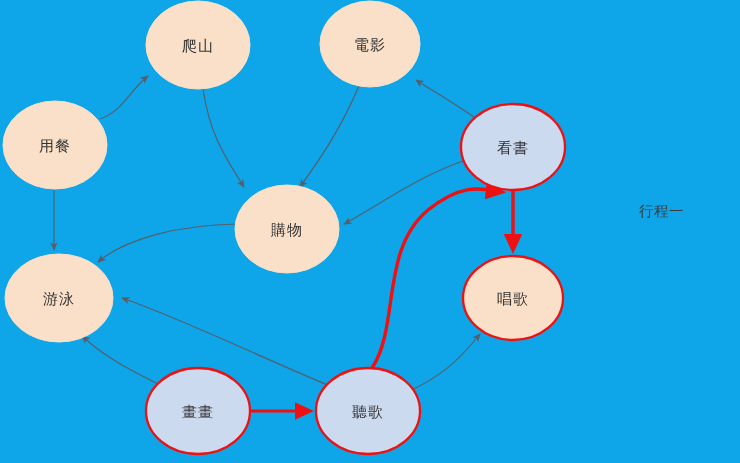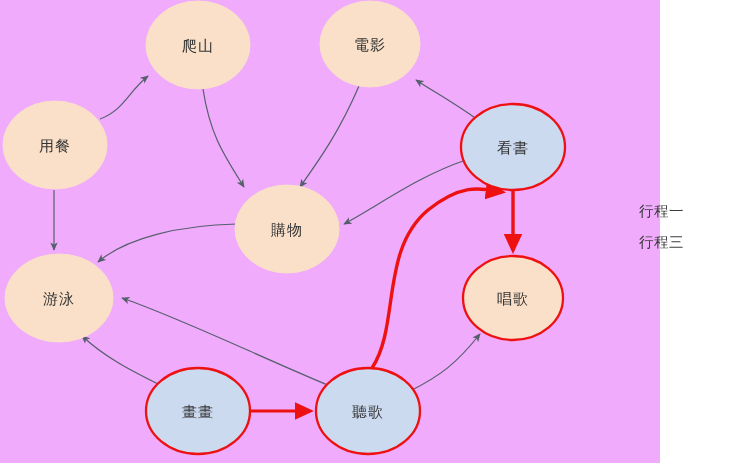--- a/index.html
+++ b/index.html
@@ -9,23 +9,23 @@
   }
   body {
     width: 740px;
     height: 463px;
     overflow: hidden;
     font-family: "Liberation Sans", "DejaVu Sans", sans-serif;
     position: relative;
   }
   #root {
     position: relative;
-    width: 660px;
+    width: 740px;
     height: 463px;
-    background: #f0abfc;
+    background: #0ea5e9;
   }
   #graph {
     position: absolute;
     left: 0;
     top: 0;
     width: 640px;
     height: 463px;
   }
   .node-label {
     font-family: "DejaVu Sans", "Liberation Sans", sans-serif;
@@ -136,18 +136,15 @@
         <ellipse cx="368" cy="411" rx="52" ry="43" fill="#ccdaf0" stroke="#ee1111" stroke-width="2.3"></ellipse>
         <text class="node-label" x="368" y="412">聽歌</text>
       </g>
     </g>
   </svg>
 
   <div id="itinerary">
     <div class="itin-row">
       <span class="itin-step">行程一</span><span class="itin-act"></span>
     </div>
-    <div class="itin-row">
-      <span class="itin-step">行程三</span><span class="itin-act"></span>
-    </div>
   </div>
 
 </div>
 
 </body></html>

